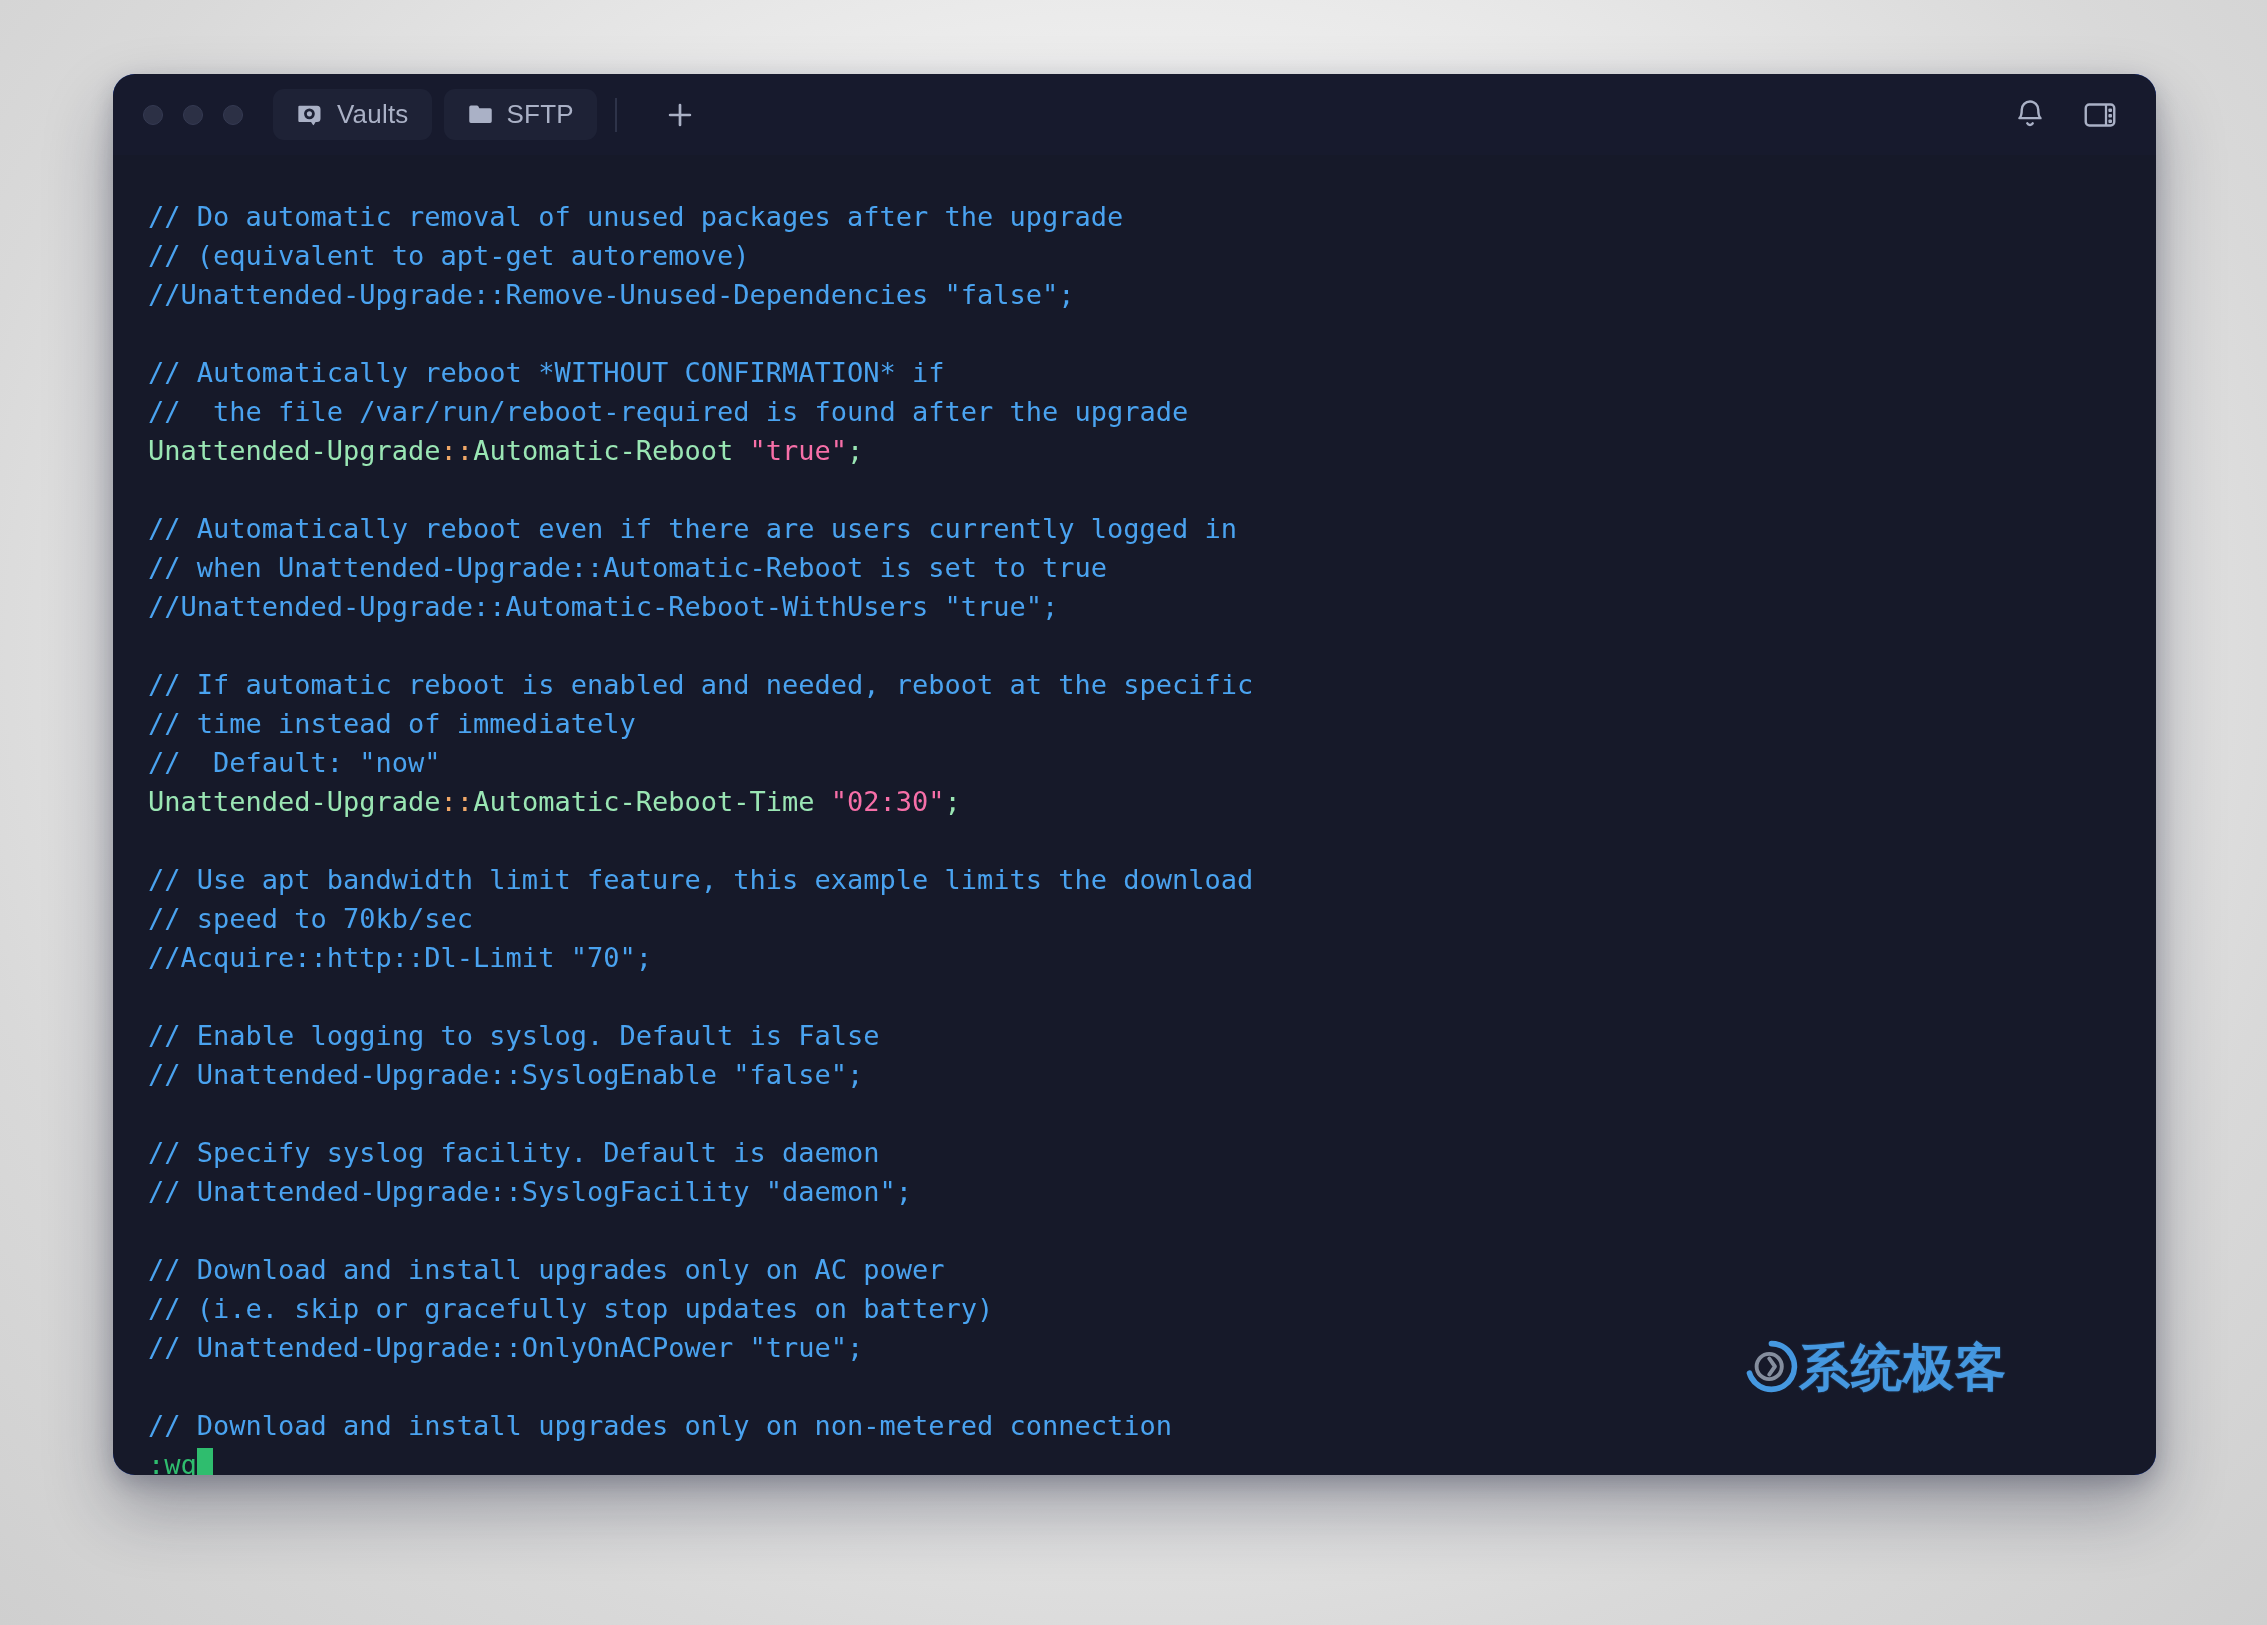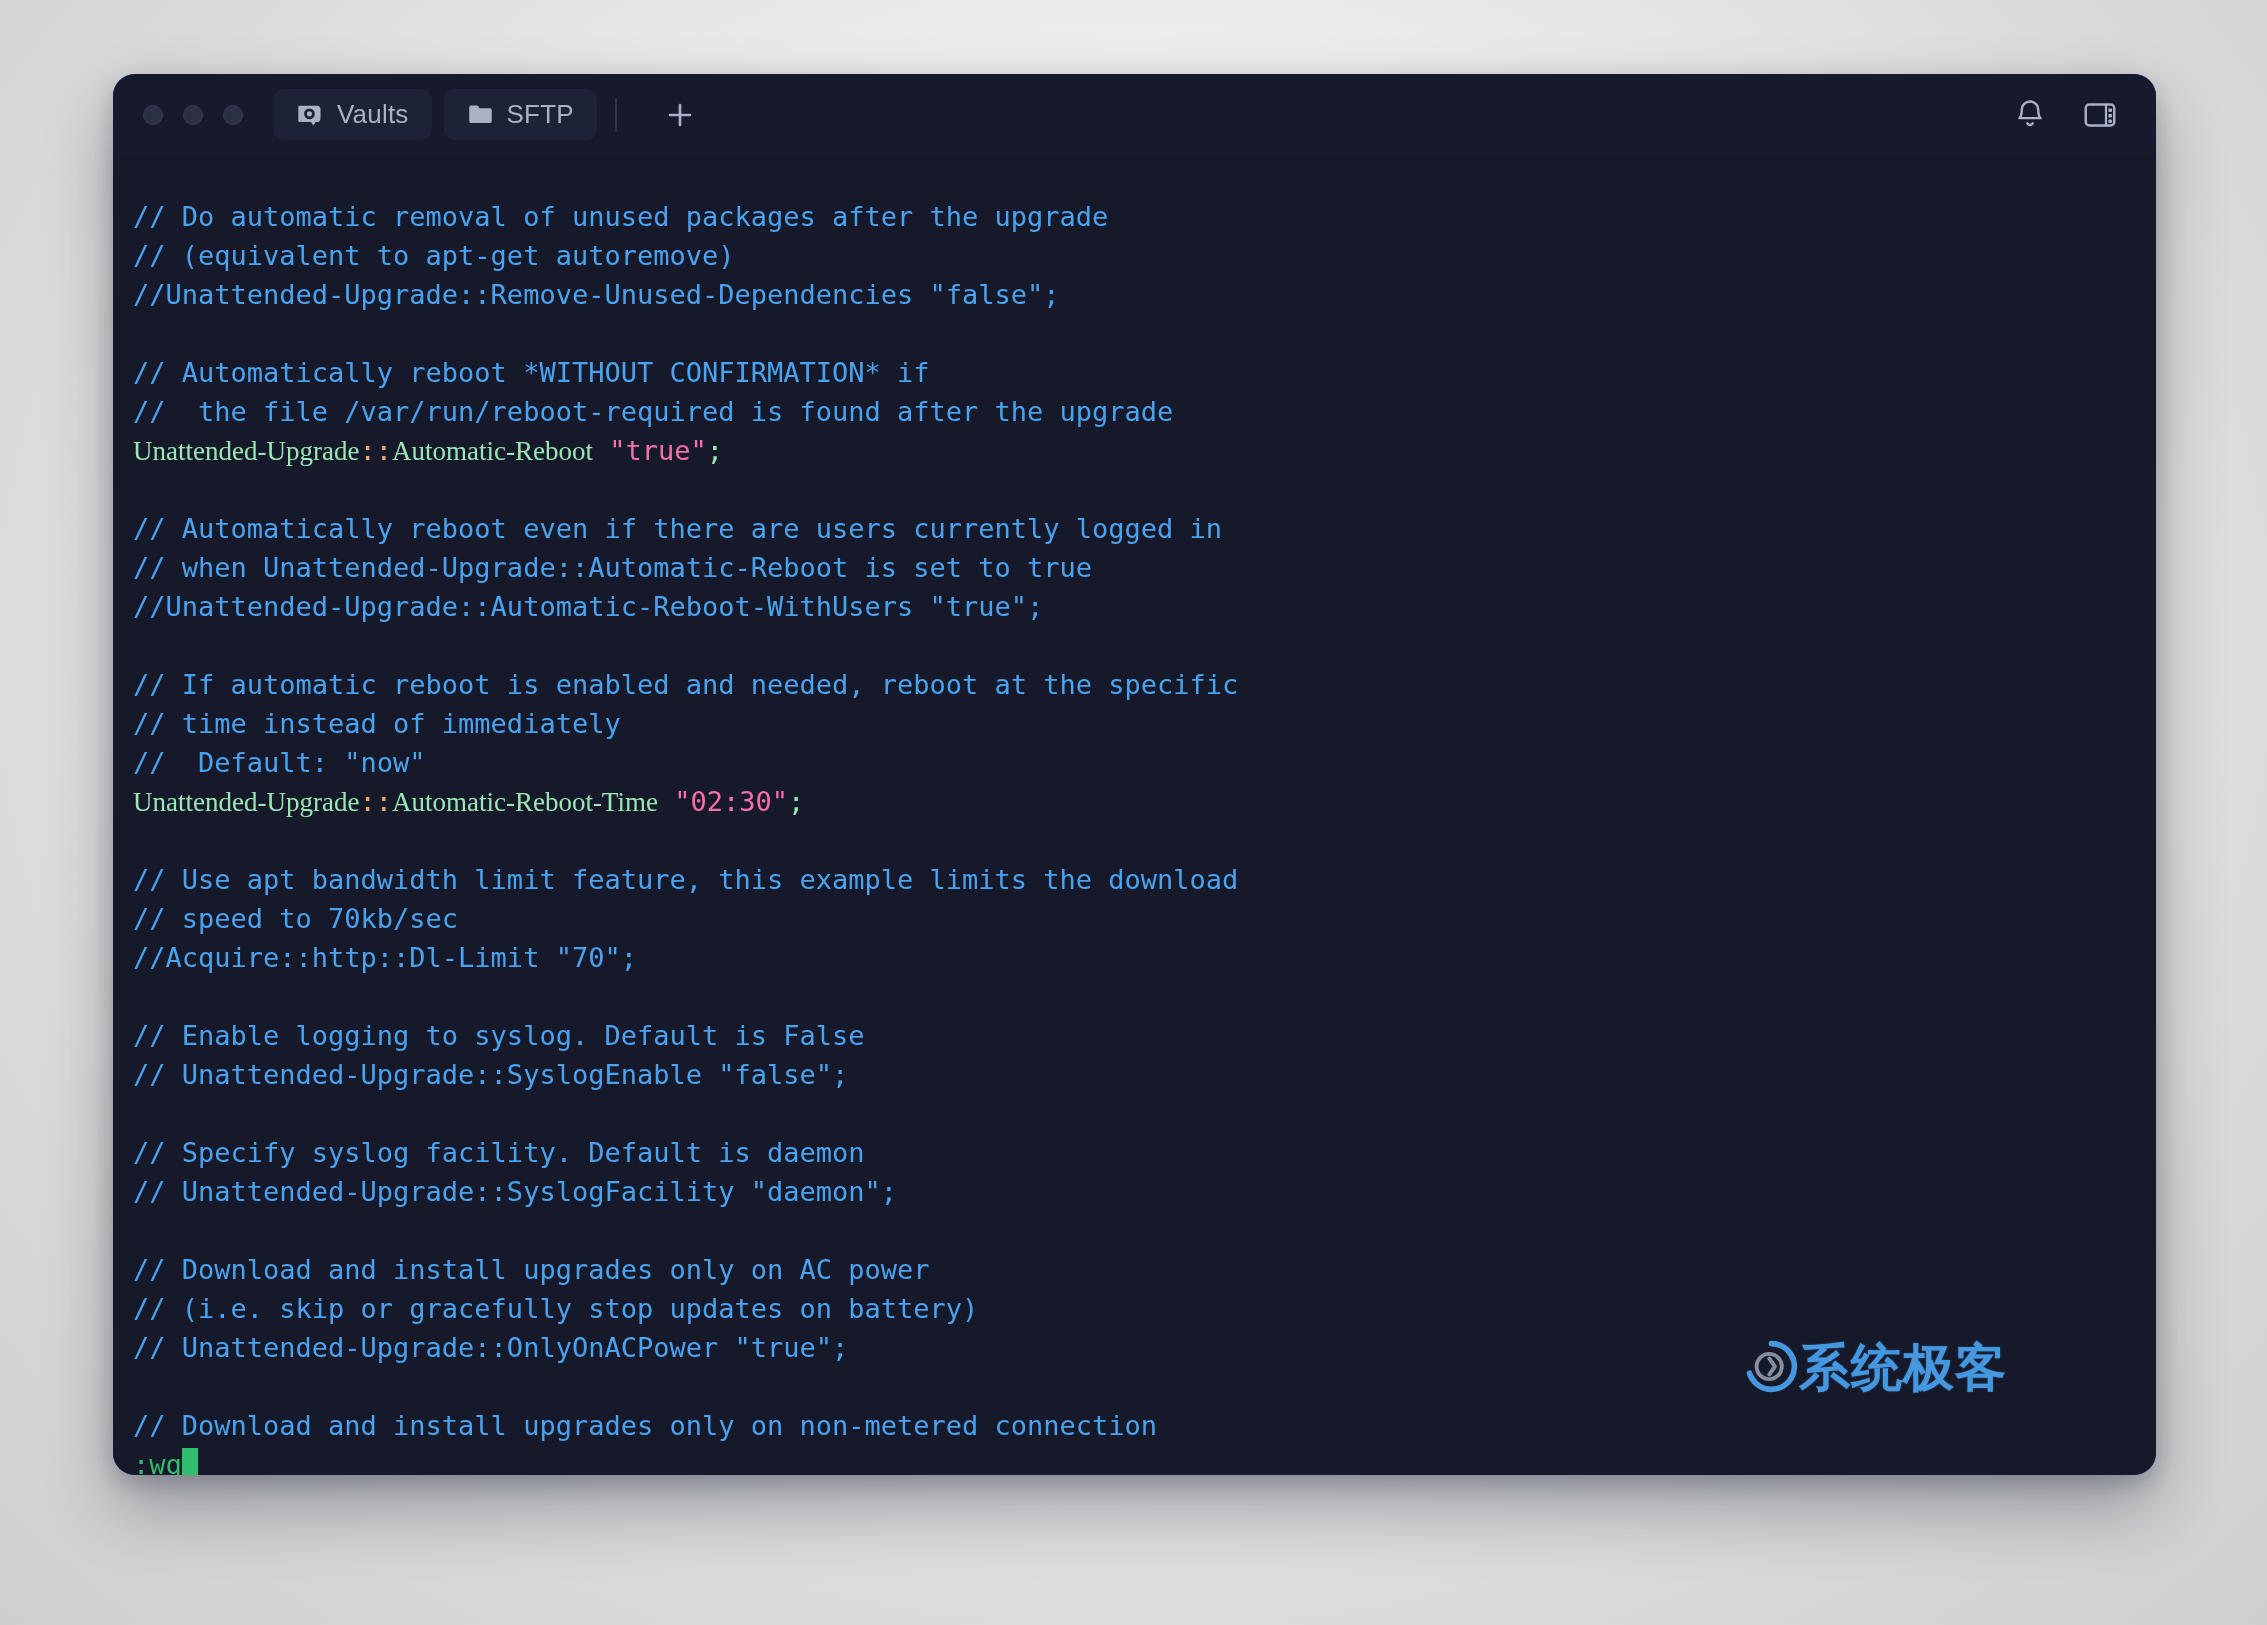--- a/index.html
+++ b/index.html
@@ -124,30 +124,30 @@
     background: #161929;
     padding: 42px 0 0 0;
     position: relative;
     overflow: hidden;
   }
 
   #termtext {
     font-family: "DejaVu Sans Mono", "Liberation Mono", monospace;
     font-size: 27px;
     line-height: 39px;
-    padding-left: 20px;
+    padding-left: 35px;
     white-space: pre;
     letter-spacing: 0px;
   }
 
   .line { height: 39px; }
   .blank { height: 39px; }
 
   .cm   { color: #4aa3f0; }   
-  .key  { color: #9ae6b4; font-family: Liberation Serif, serif; }   
+  .key  { color: #9ae6b4; }   
   .op   { color: #f0a868; }   
   .str  { color: #f76fa8; }   
   .pun  { color: #9ae6b4; }   
   .cmd  { color: #2fbd6e; }   
 
   .cursor {
     display: inline-block;
     width: 16px;
     height: 31px;
     background: #2fbd6e;

